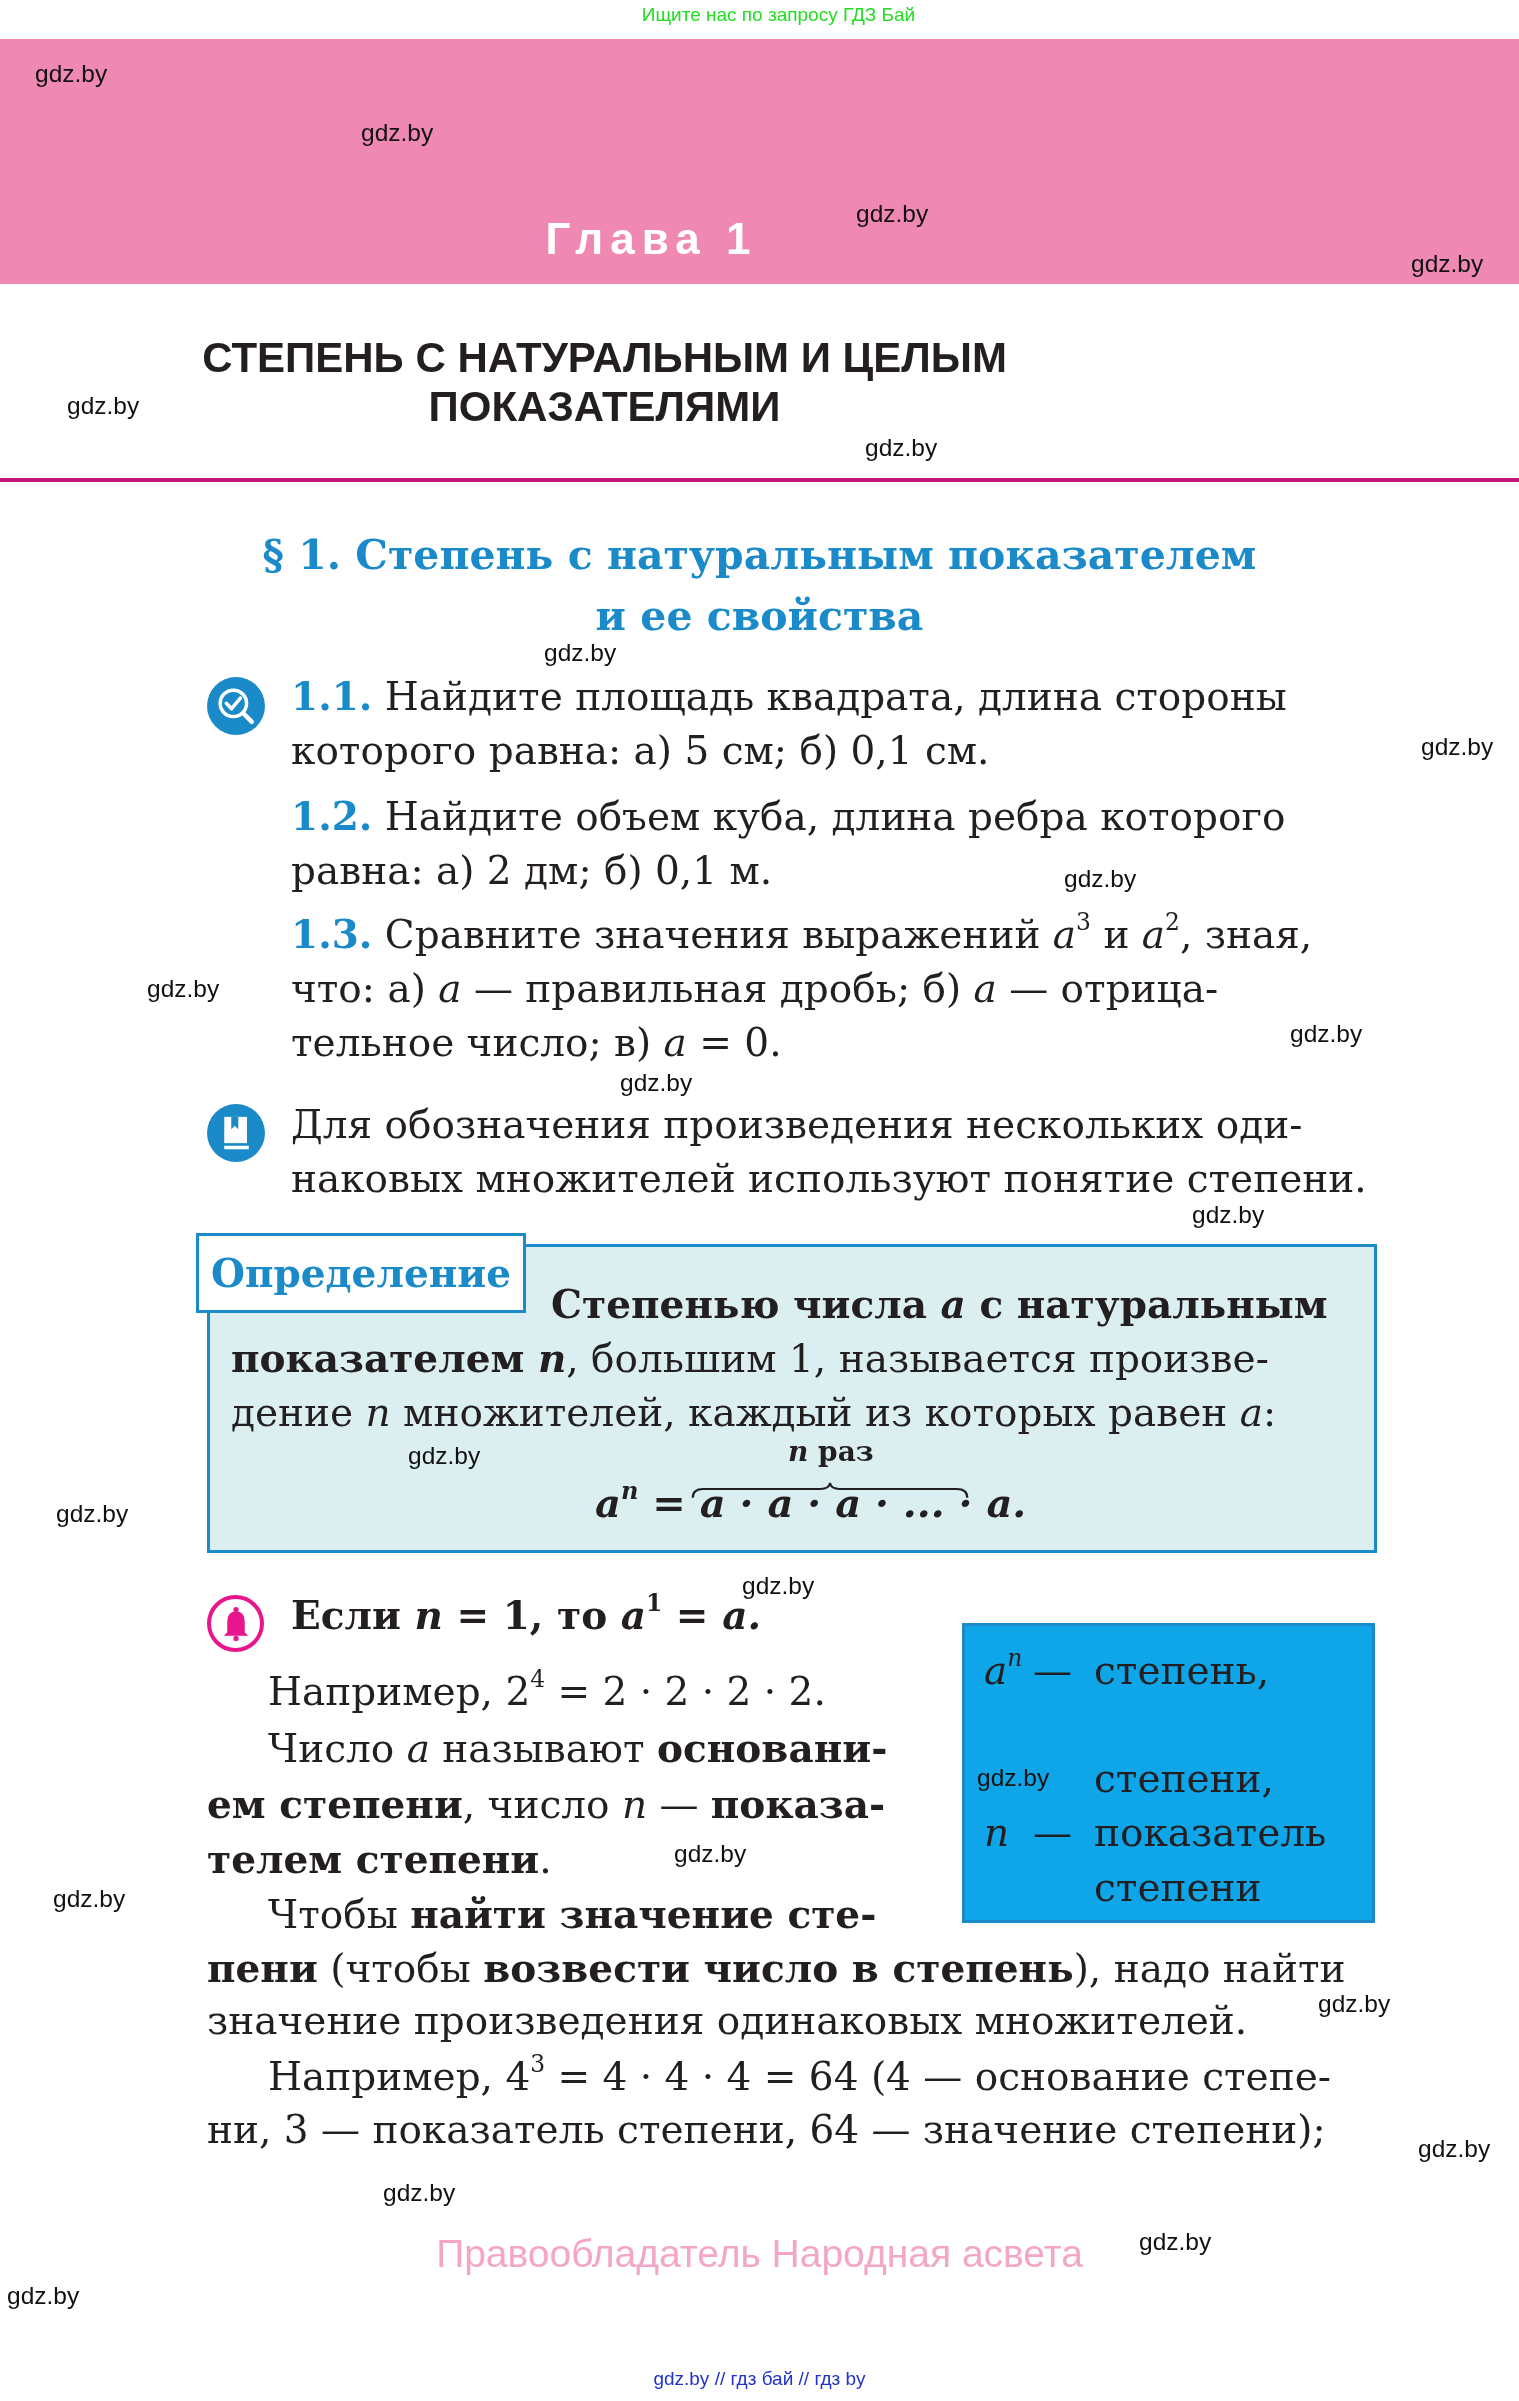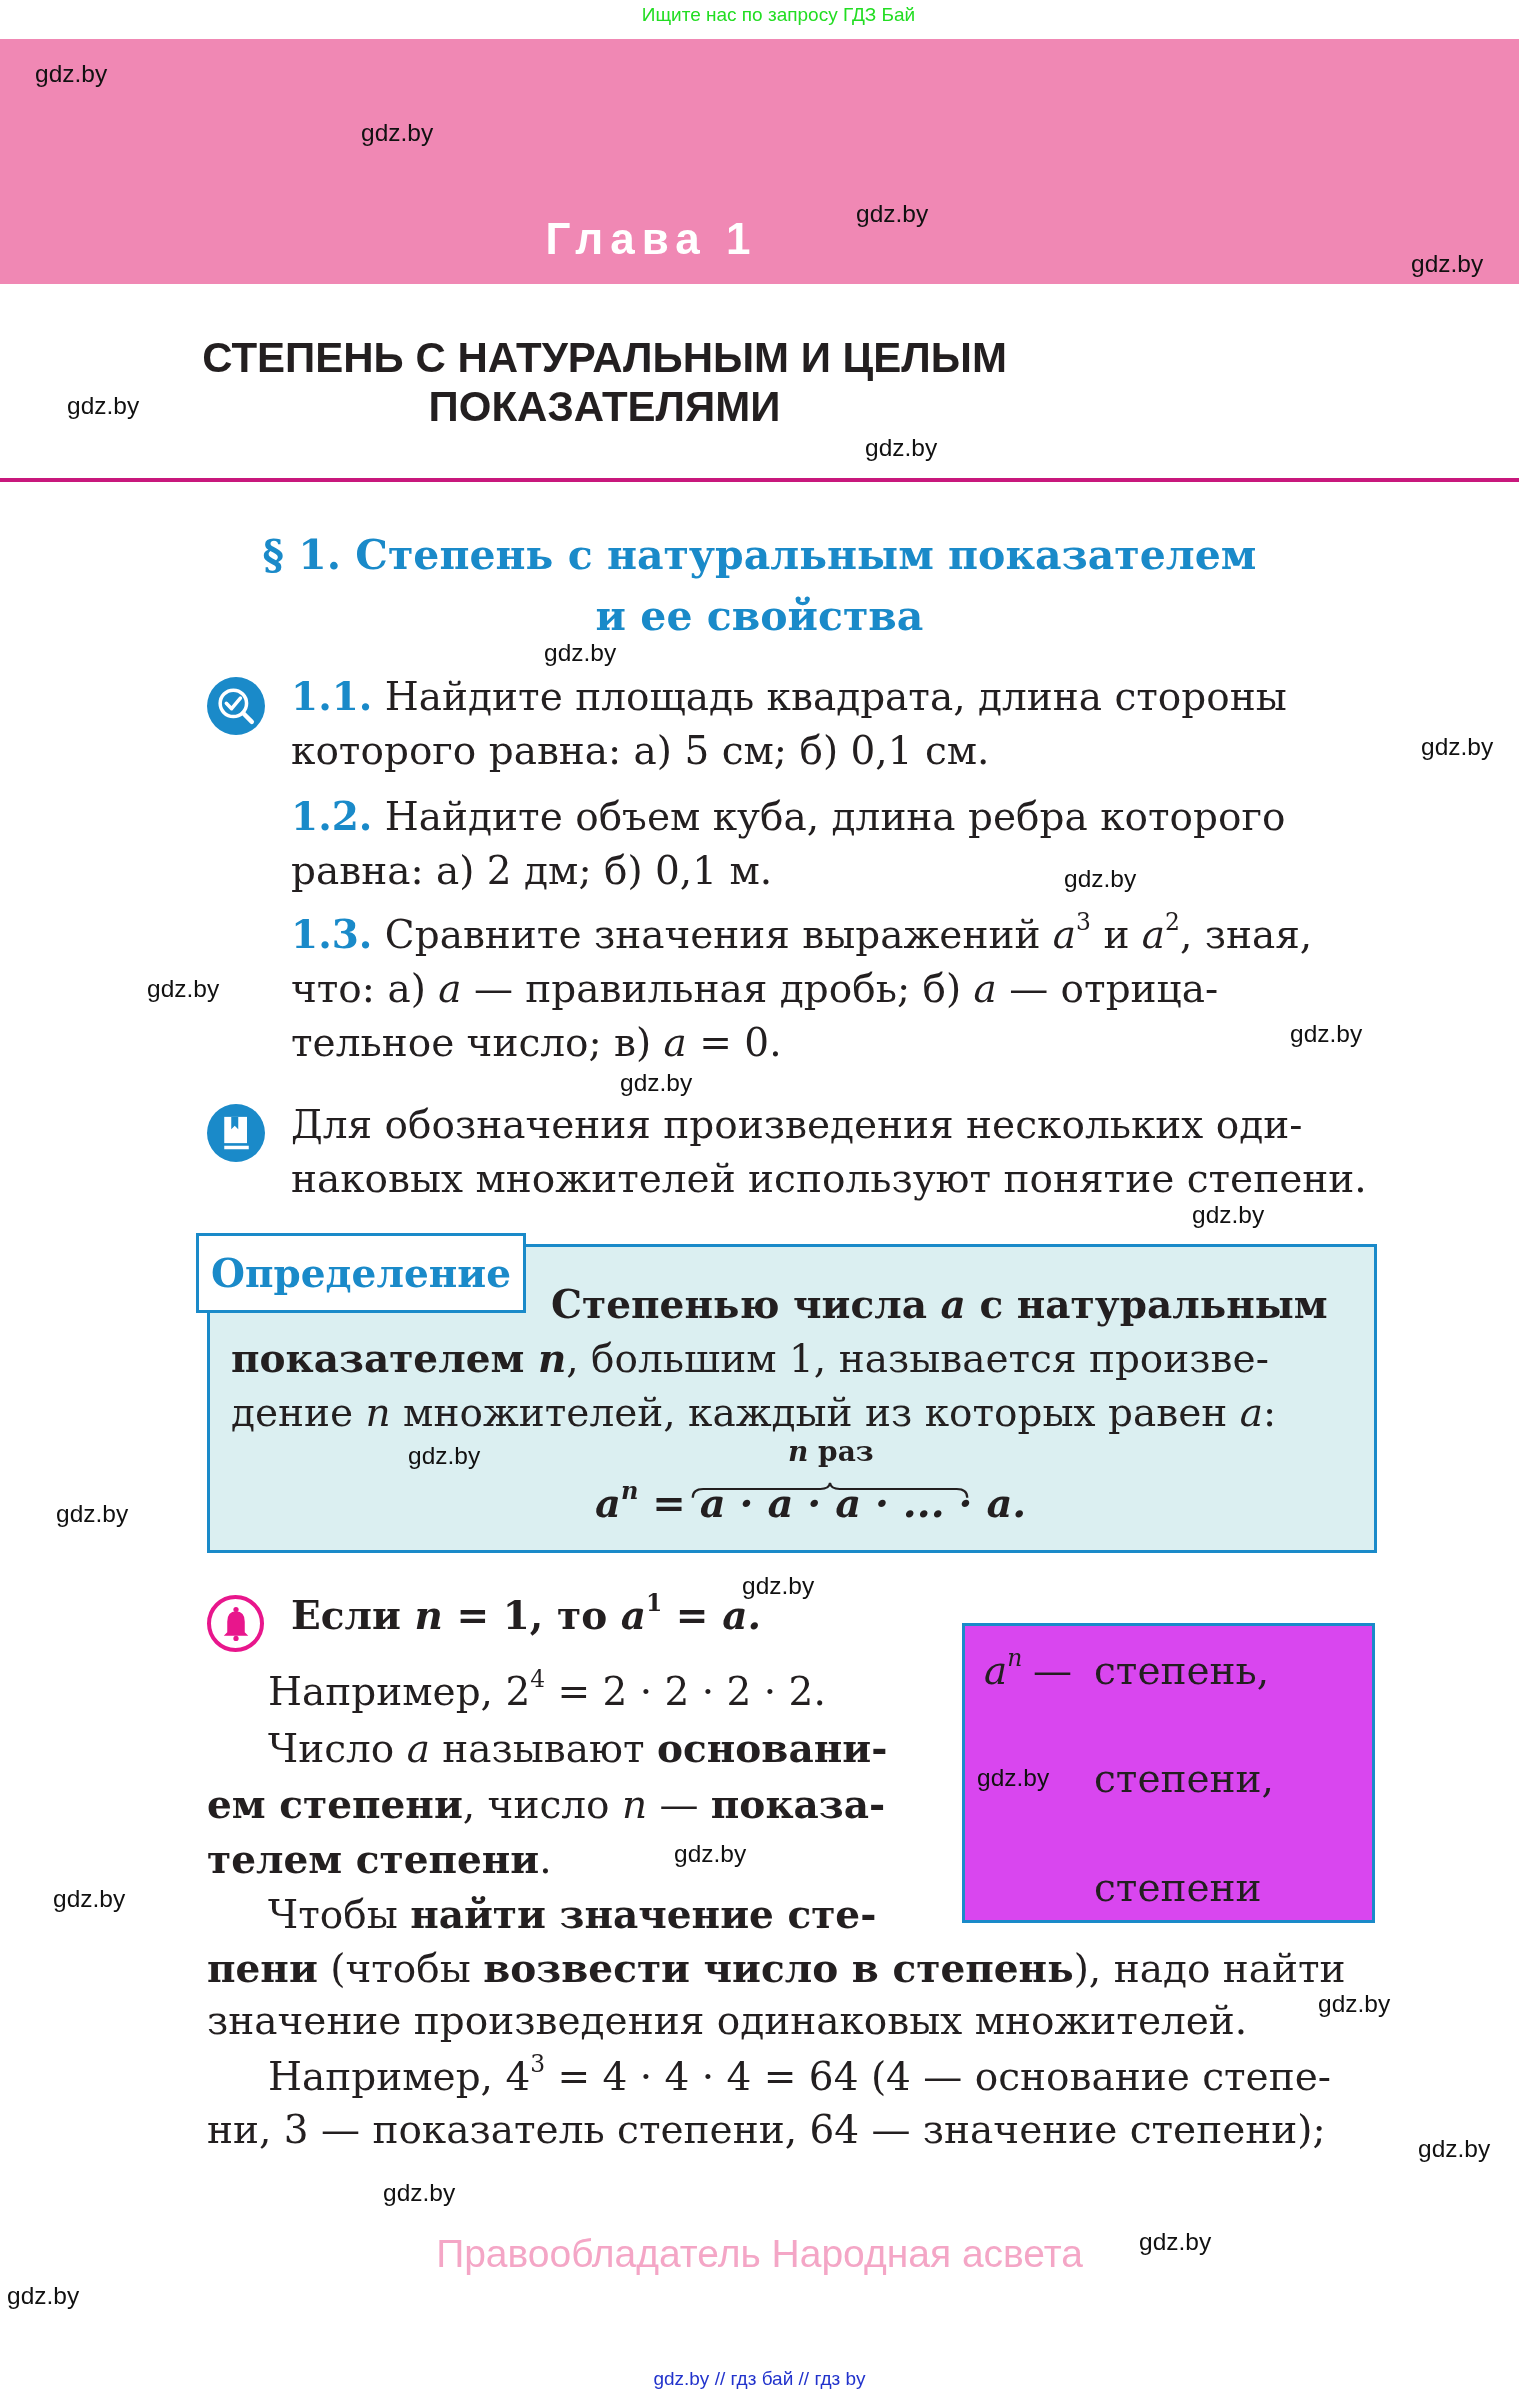--- a/index.html
+++ b/index.html
@@ -64,21 +64,21 @@
     left:595px; top:1479px; font-size:40px; font-style:italic; font-weight:bold;
   }
   .brace {
     left:691px; top:1482px; width:278px; height:17.5px;
   }
   .brace-label {
     left:788px; top:1435px; font-size:28px; font-weight:bold;
   }
   .side-box {
     left:962px; top:1623px; width:407px; height:294px;
-    background:#d946ef; border:3.5px solid #1a8ac9;
+    background:#0ea5e9; border:3.5px solid #1a8ac9;
   }
   .side-row { position:absolute; left:19px; font-size:39px; line-height:54px; white-space:nowrap; }
   .side-row .sym { display:inline-block; width:49px; font-style:italic; }
   .side-row .dash { display:inline-block; width:61px; }
   .wm {
     font-family:"Liberation Sans", sans-serif; font-size:24.5px; color:#111111;
   }
   .copyright {
     left:0; width:1519px; top:2232px; text-align:center;
     font-family:"Liberation Sans", sans-serif; font-size:39px; color:#f4a6c6;
@@ -201,20 +201,21 @@
 </div>
 <div class="abs para full" style="top:1994px; text-align:left;">значение произведения одинаковых множителей.</div>
 <div class="abs para" style="left:268px; width:1108px; top:2050px;">
   <span>Например, 4</span><sup>3</sup><span> = 4 · 4 · 4 = 64 (4 — основание степе-</span>
 </div>
 <div class="abs para full" style="top:2103px;">ни, 3 — показатель степени, 64 — значение степени);</div>
 
 <div class="abs side-box">
   <div class="side-row" style="top:17.5px;"><span class="sym"><span>a</span><sup>n</sup></span><span class="dash">—</span><span>степень,</span></div>
   <div class="side-row" style="top:126px;"><span class="sym"></span><span class="dash"></span><span>степени,</span></div>
+  <div class="side-row" style="top:180px;"><span class="sym">n</span><span class="dash">—</span><span>показатель</span></div>
   <div class="side-row" style="top:235px;"><span class="sym"></span><span class="dash"></span><span>степени</span></div>
 </div>
 
 <div class="abs copyright">Правообладатель Народная асвета</div>
 <div class="abs footer">gdz.by  //  гдз бай  //  гдз by</div>
 
 <div id="watermarks">
     <div class="abs wm" style="left: 35px; top: 60px;">gdz.by</div>
     <div class="abs wm" style="left: 361px; top: 119px;">gdz.by</div>
     <div class="abs wm" style="left: 856px; top: 200px;">gdz.by</div>

